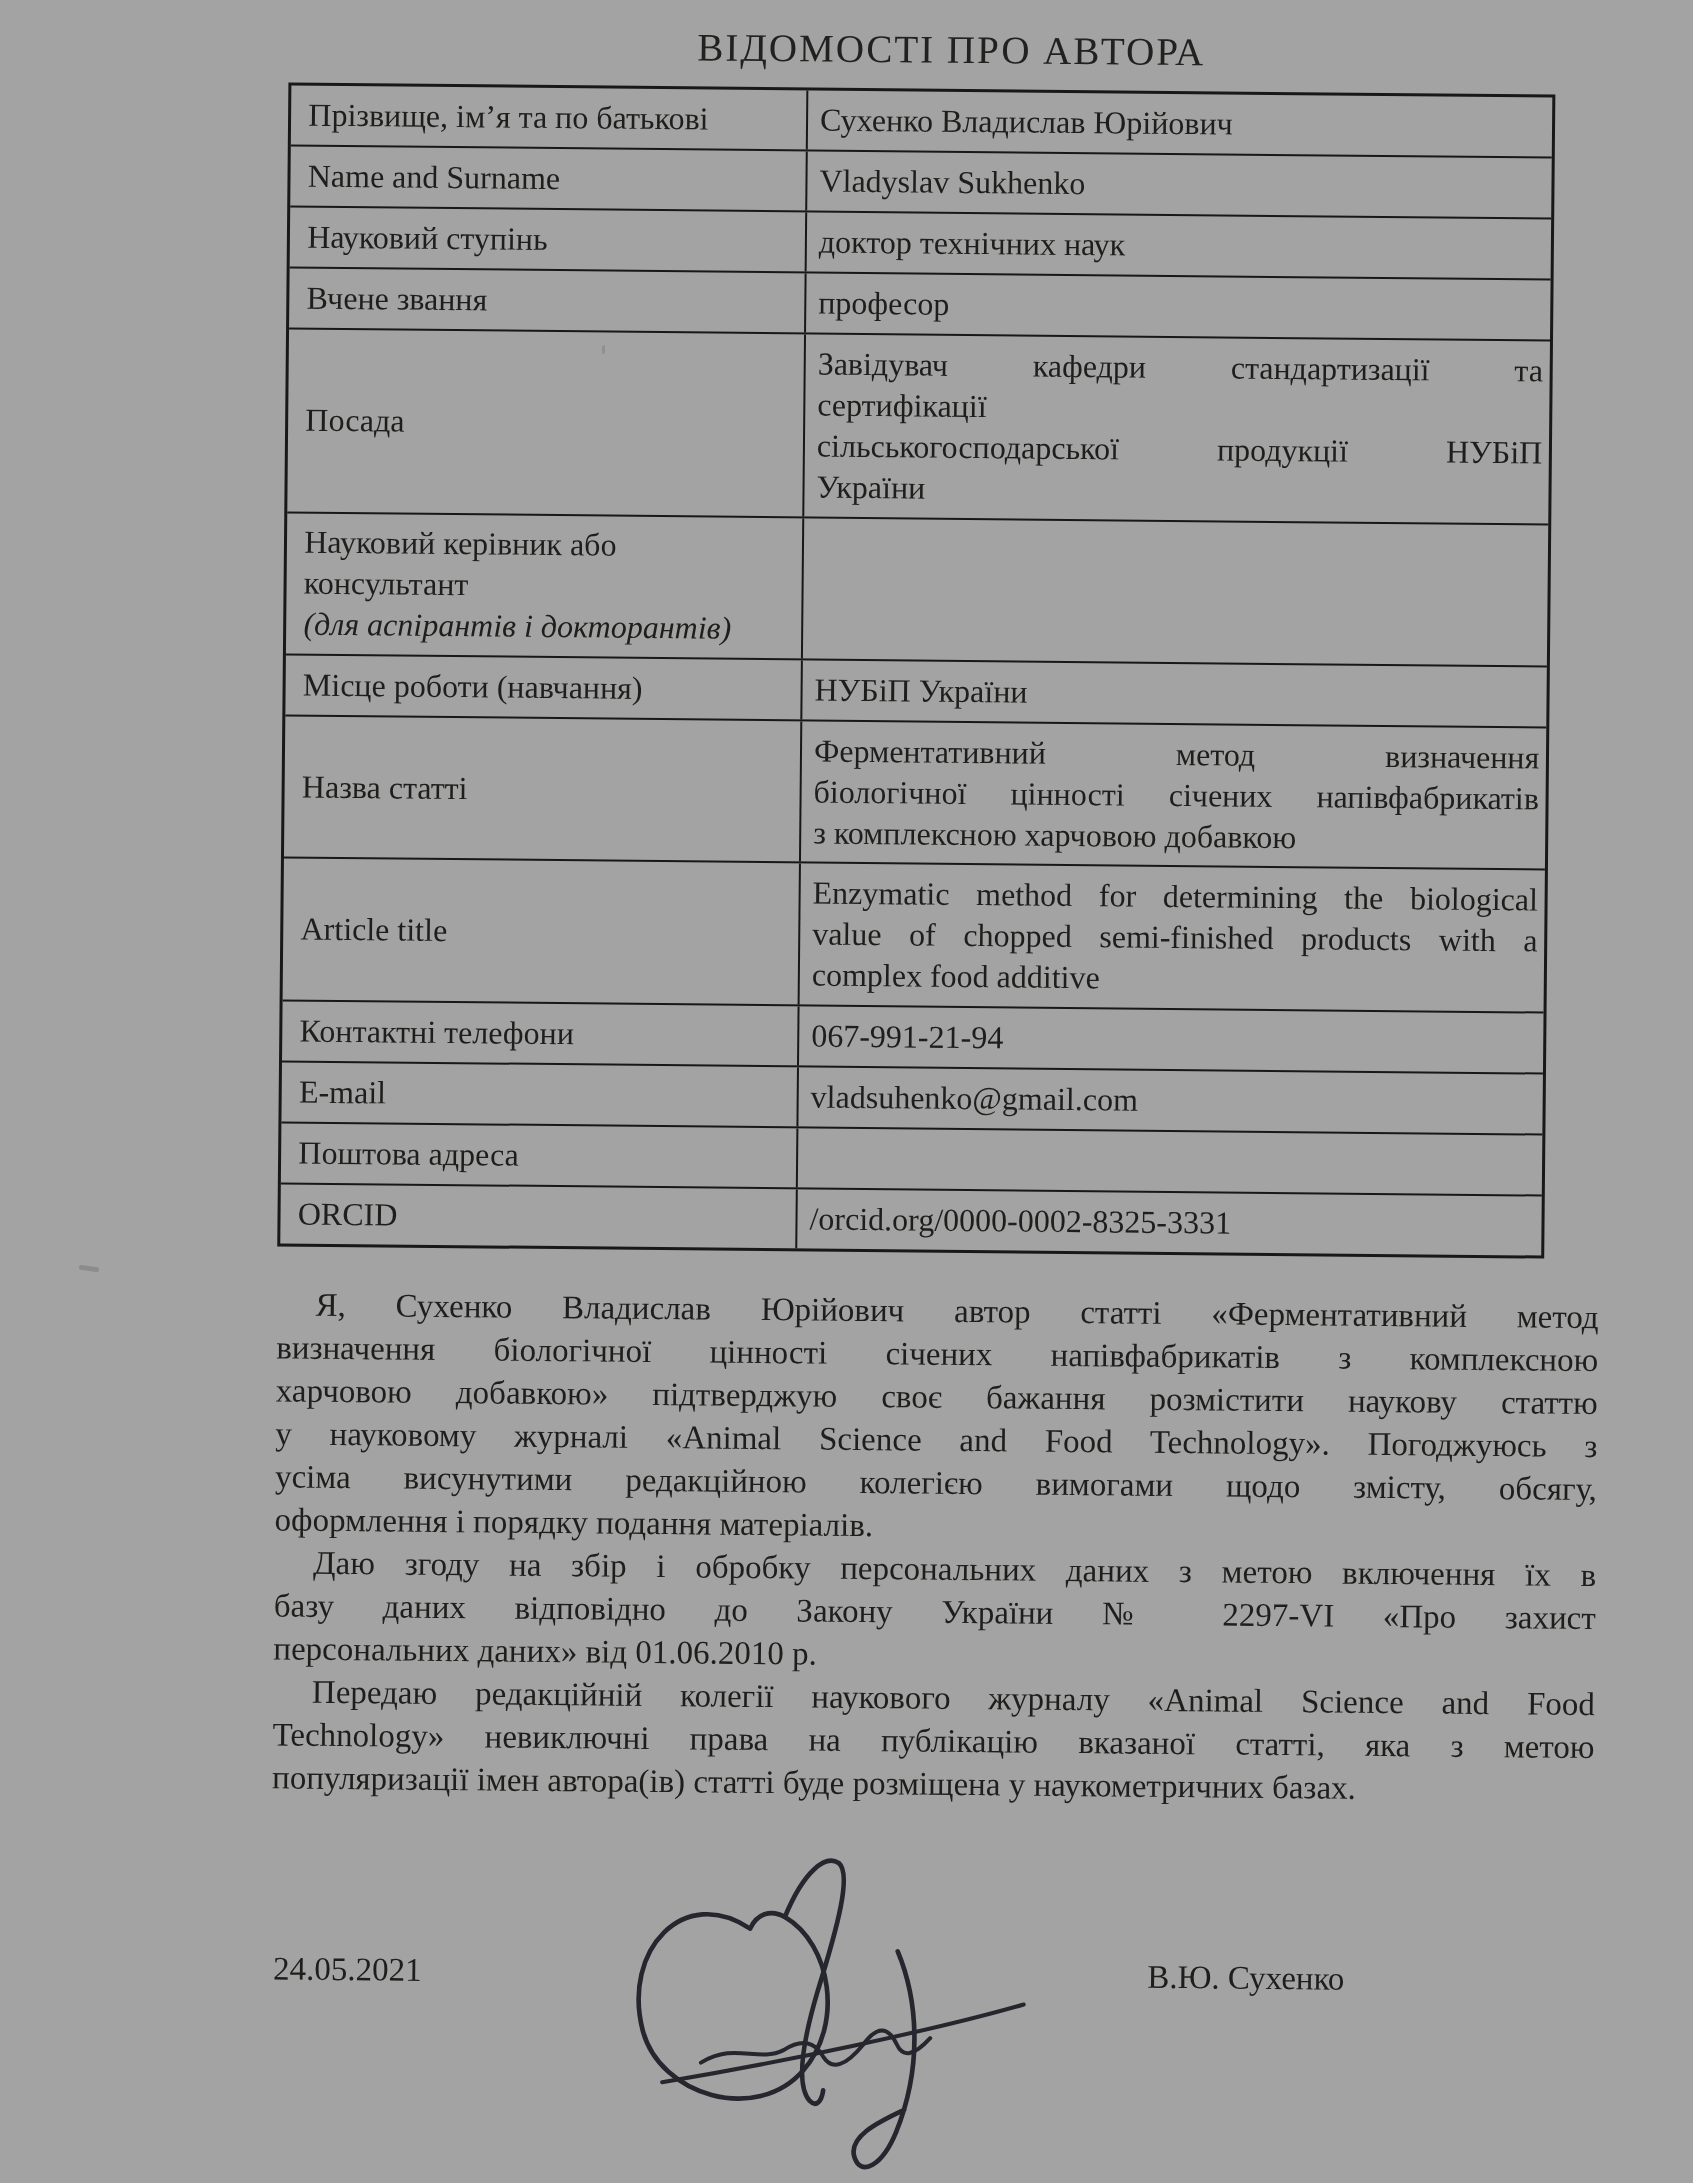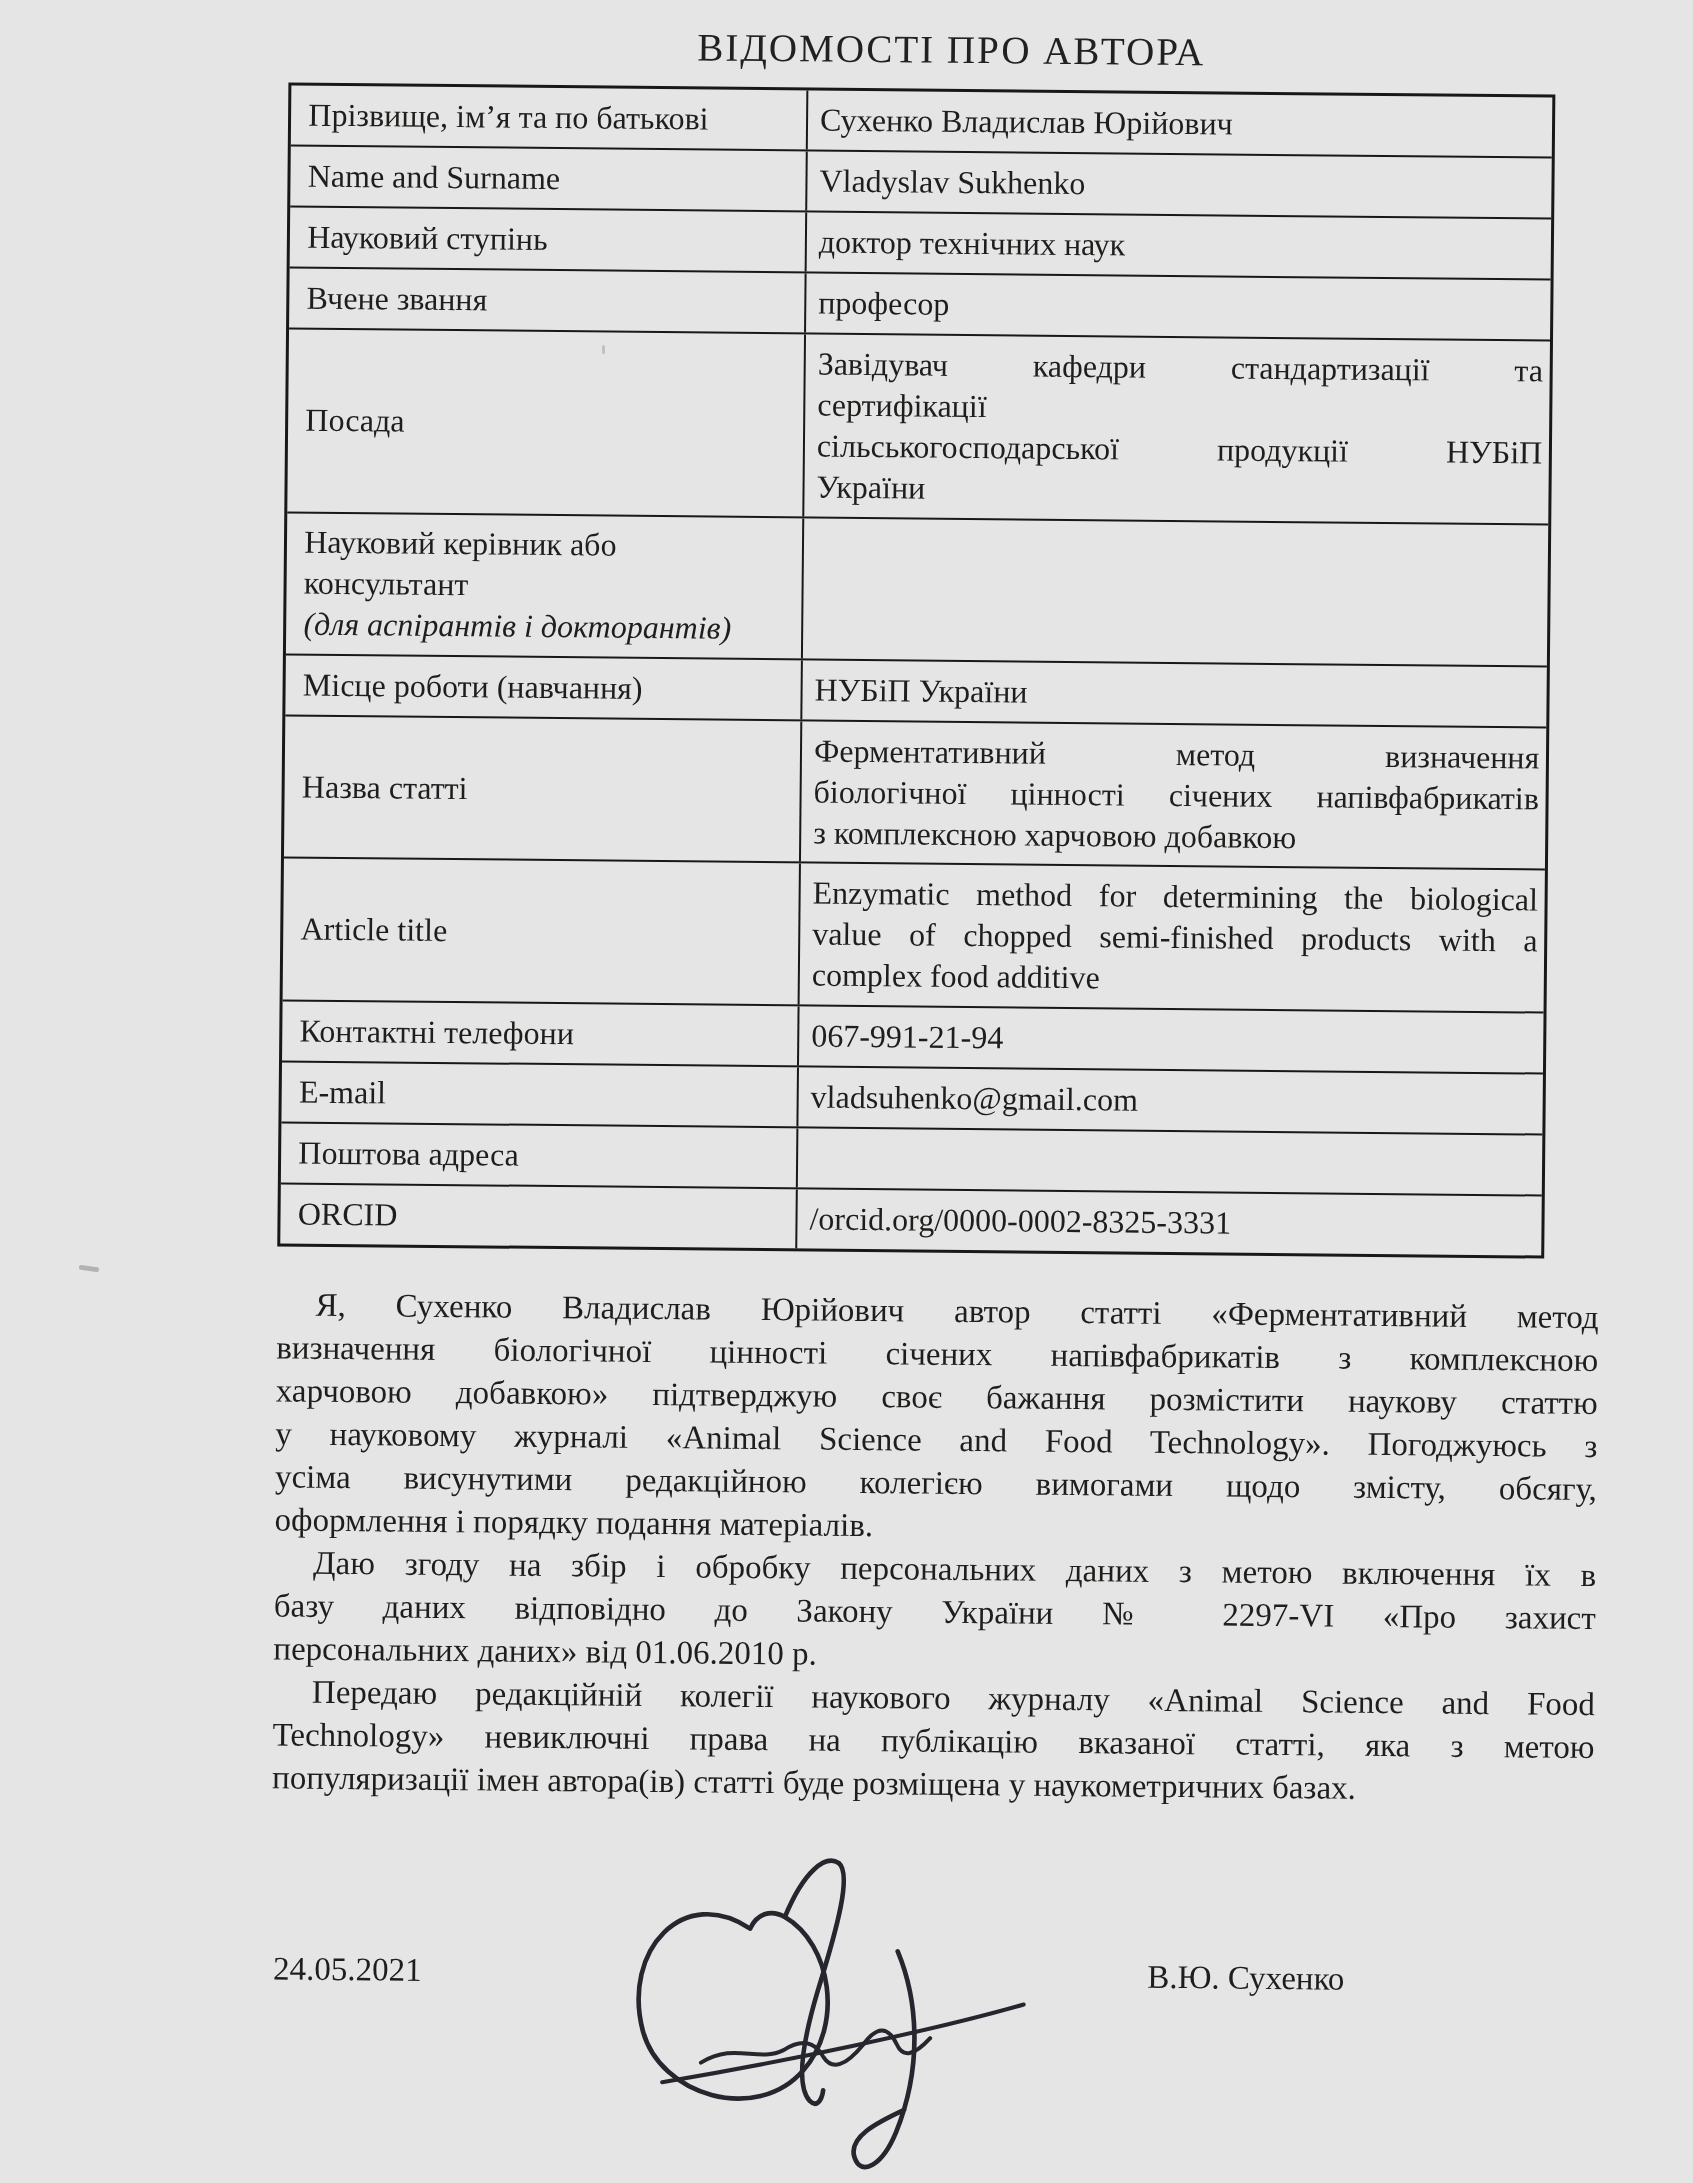--- a/index.html
+++ b/index.html
@@ -5,21 +5,21 @@
   html,body{margin:0;padding:0;}
   body{
     width:1693px;height:2183px;
     background:#ffffff;
     font-family:"Liberation Serif", serif;
     color:#1e1e1c;
     overflow:hidden;
   }
   .page{
     position:absolute;inset:0;
-    background:#e5e5e5;
+    background:#a3a3a3;
   }
   .content{
     position:absolute;
     left:289px;top:22.6px;
     width:1325px;
     transform:rotate(0.55deg);
     transform-origin:20% 0;
   }
   .doc-title{
     font-size:39px;

